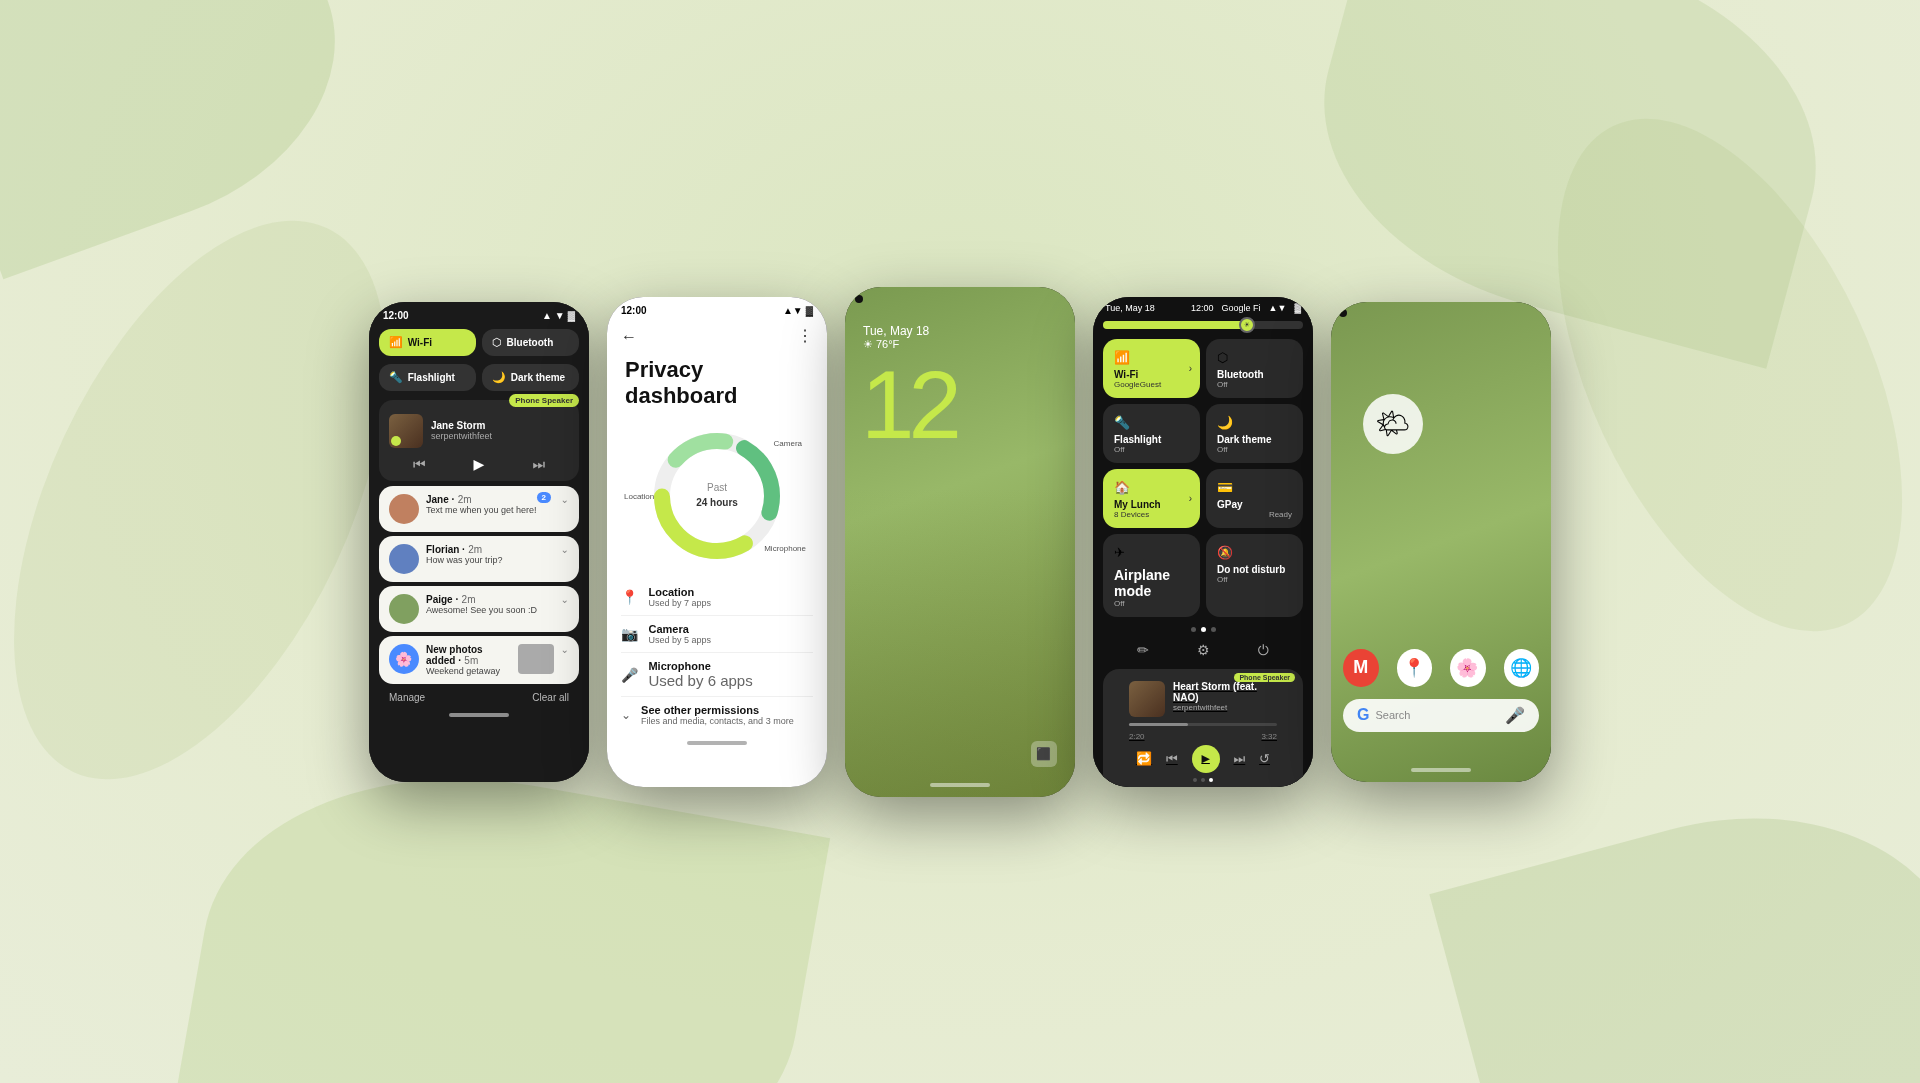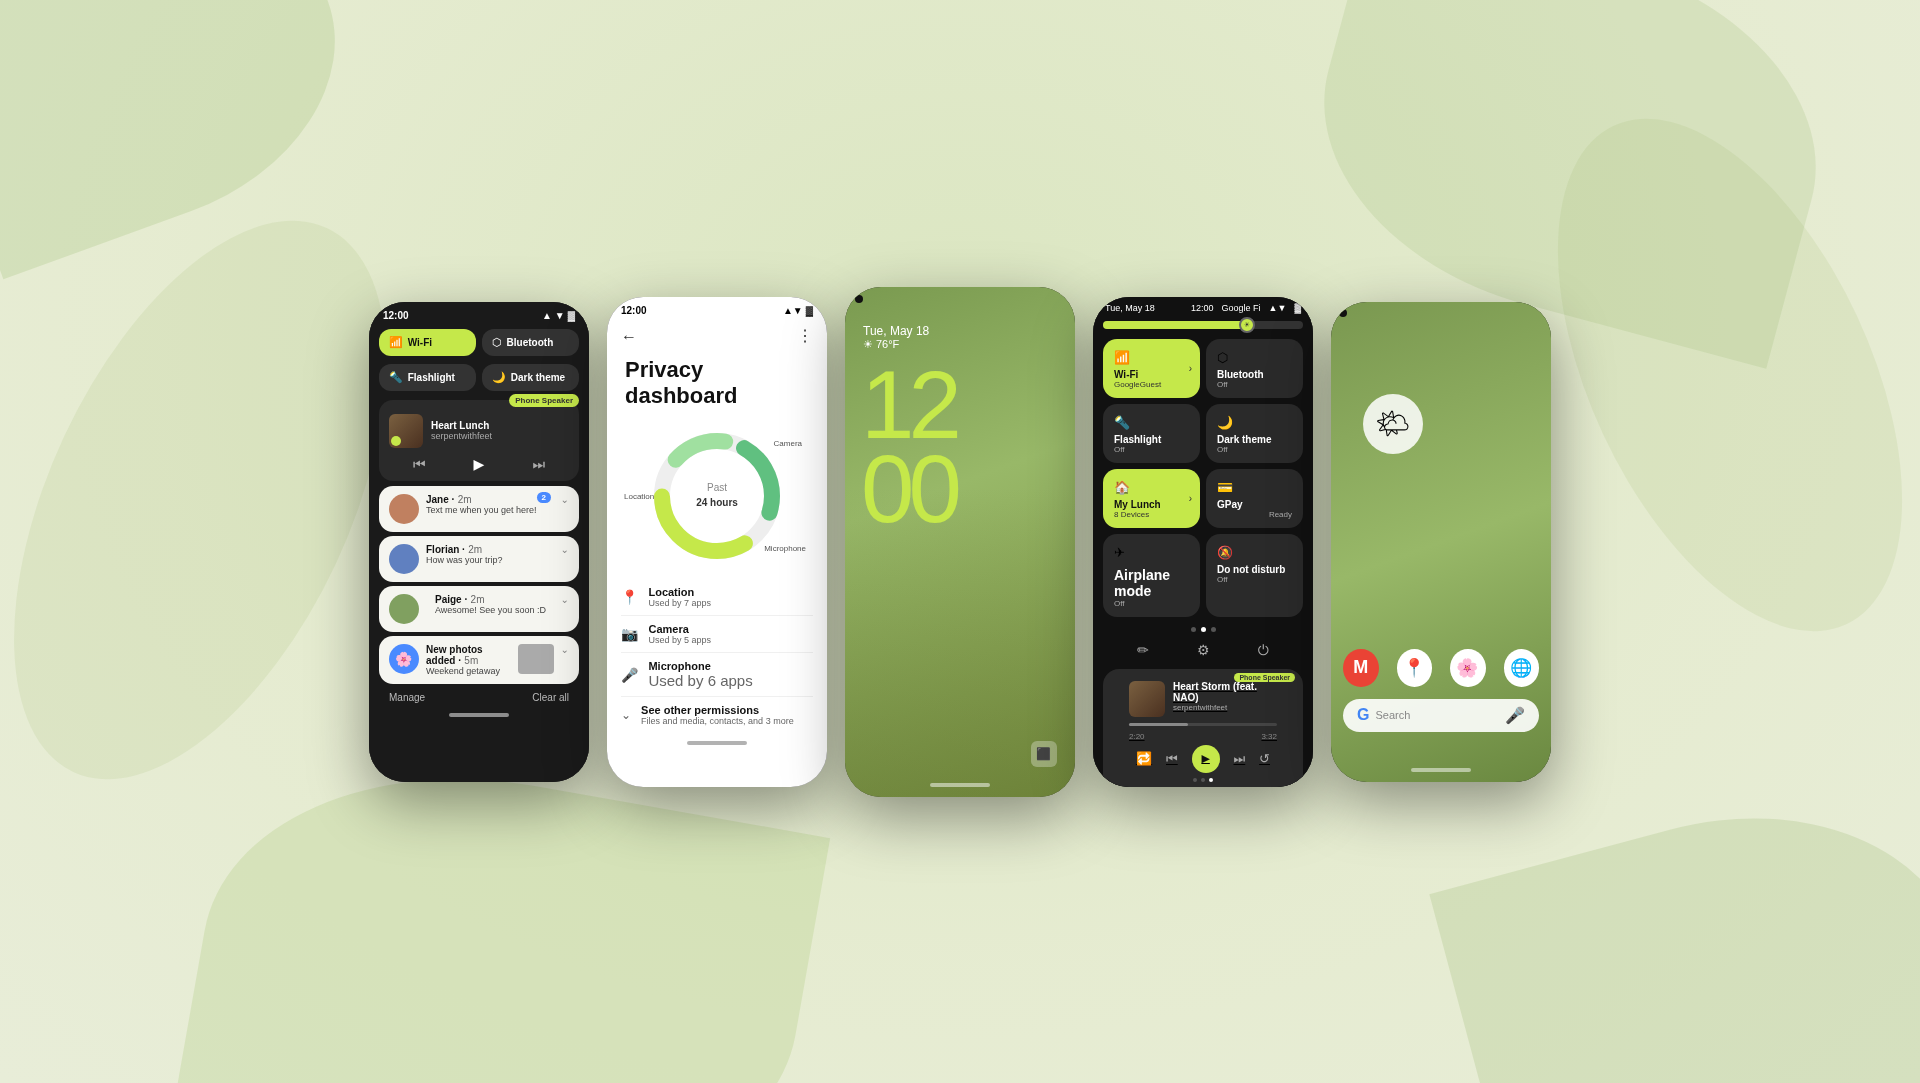--- a/index.html
+++ b/index.html
@@ -185,21 +185,21 @@
       </div>
 
       <div style="background:#2a2a2a;border-radius:14px;margin:5px 10px;padding:8px 10px;position:relative;">
         <span class="phone-speaker-tag">Phone Speaker</span>
         <div style="display:flex;align-items:center;gap:8px;margin-top:6px;">
           <div style="width:34px;height:34px;background:#555;border-radius:6px;flex-shrink:0;overflow:hidden;position:relative;">
             <div style="width:100%;height:100%;background:linear-gradient(135deg,#7a6040,#4a3020);"></div>
             <div style="width:10px;height:10px;background:#c5e84a;border-radius:50%;position:absolute;bottom:2px;left:2px;"></div>
           </div>
           <div>
-            <div style="font-size:10px;color:#fff;font-weight:600;">Heart Lunch</div>
+            <div style="font-size:10px;color:#fff;font-weight:600;">Jane Storm</div>
             <div style="font-size:9px;color:#aaa;">serpentwithfeet</div>
           </div>
         </div>
         <div style="display:flex;justify-content:space-around;margin-top:8px;">
           <span style="color:#aaa;font-size:14px;">⏮</span>
           <span style="color:#fff;font-size:14px;">▶</span>
           <span style="color:#aaa;font-size:14px;">⏭</span>
         </div>
       </div>
 
@@ -219,21 +219,21 @@
           <div style="width:30px;height:30px;border-radius:50%;background:#6080c0;flex-shrink:0;"></div>
           <div style="flex:1;">
             <div style="font-size:10px;font-weight:700;color:#111;">Florian · <span style="font-weight:400;color:#666;">2m</span></div>
             <div style="font-size:9px;color:#444;">How was your trip?</div>
           </div>
           <span style="color:#888;font-size:10px;">⌄</span>
         </div>
 
         <div style="background:#f5f5f0;border-radius:14px;padding:8px 10px;margin-bottom:4px;display:flex;gap:7px;">
           <div style="width:30px;height:30px;border-radius:50%;background:#80a060;flex-shrink:0;"></div>
-          <div style="flex:1;margin-left:9px;">
+          <div style="flex:1;">
             <div style="font-size:10px;font-weight:700;color:#111;">Paige · <span style="font-weight:400;color:#666;">2m</span></div>
             <div style="font-size:9px;color:#444;">Awesome! See you soon :D</div>
           </div>
           <span style="color:#888;font-size:10px;">⌄</span>
         </div>
 
         <div style="background:#f5f5f0;border-radius:14px;padding:8px 10px;margin-bottom:4px;display:flex;gap:7px;">
           <div style="width:30px;height:30px;border-radius:50%;background:#4a8aff;flex-shrink:0;display:flex;align-items:center;justify-content:center;font-size:14px;">🌸</div>
           <div style="flex:1;">
             <div style="font-size:10px;font-weight:700;color:#111;">New photos added · <span style="font-weight:400;color:#666;">5m</span></div>
@@ -353,21 +353,20 @@
         </div>
       </div>
 
       <div style="padding:16px 18px 4px;position:relative;z-index:2;">
         <div style="font-size:12px;color:#fff;font-weight:500;">Tue, May 18</div>
         <div style="font-size:11px;color:#fff;">☀ <span>76°F</span></div>
       </div>
 
       <div style="position:relative;z-index:2;padding:8px 16px;">
         <div style="font-size:96px;font-weight:300;color:#c5e84a;line-height:0.88;letter-spacing:-6px;">12</div>
-        <div style="font-size:96px;font-weight:300;color:#c5e84a;line-height:0.88;letter-spacing:-6px;">00</div>
       </div>
 
       <div style="position:absolute;bottom:30px;right:18px;width:26px;height:26px;background:rgba(255,255,255,0.3);border-radius:6px;display:flex;align-items:center;justify-content:center;">
         <span style="font-size:12px;color:#fff;">⬛</span>
       </div>
 
       <div style="position:absolute;bottom:10px;left:0;right:0;display:flex;justify-content:center;">
         <div class="pill-home"></div>
       </div>
     </div>

